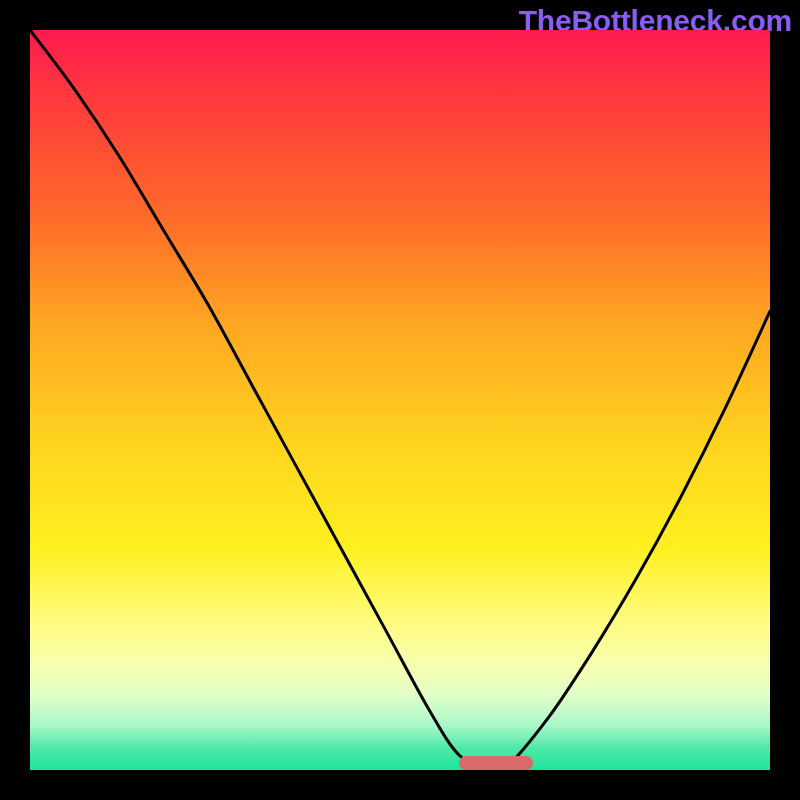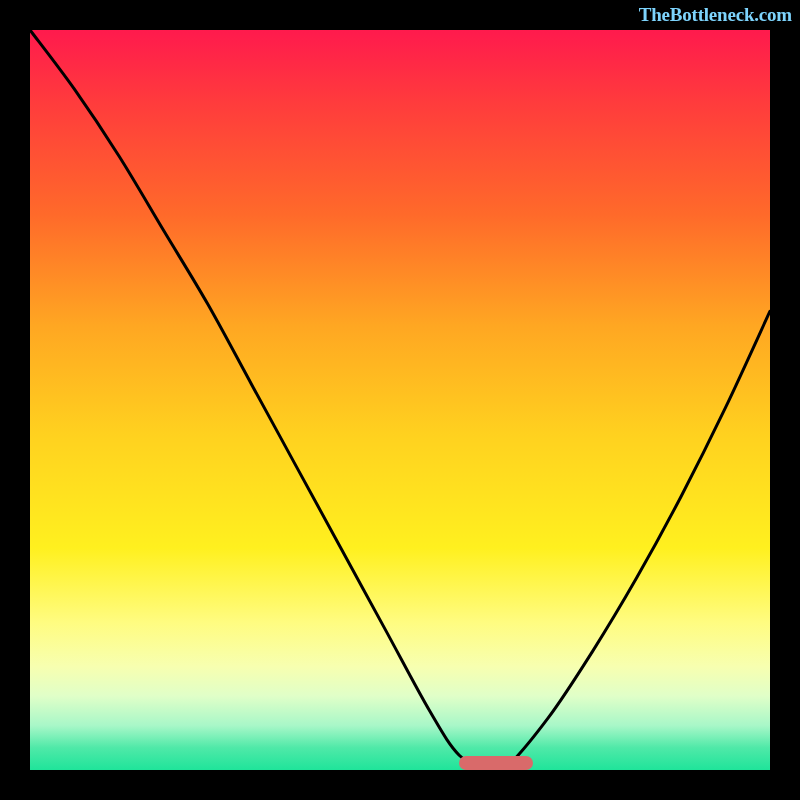--- a/index.html
+++ b/index.html
@@ -47,24 +47,24 @@
   .marker {
     position: absolute;
     height: 14px;
     border-radius: 7px;
     background: #d96a6a;
   }
   .watermark {
     position: absolute;
     right: 8px;
     top: 4px;
-    font-family: Liberation Serif, serif;
-    font-size: 19px;
+    font-family: Liberation Sans, sans-serif;
+    font-size: 30px;
     font-weight: 600;
-    color: #7dd3fc;
+    color: #8b5cf6;
     letter-spacing: -0.2px;
     user-select: none;
   }
 </style>
 </head>
 <body>
 
 <div class="frame">
   <div class="watermark">TheBottleneck.com</div>
   <div class="plot">

